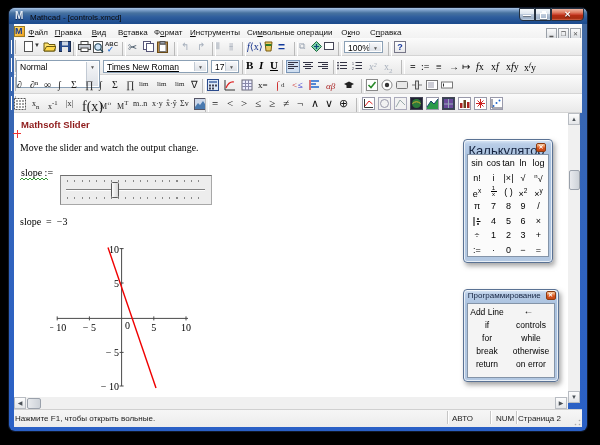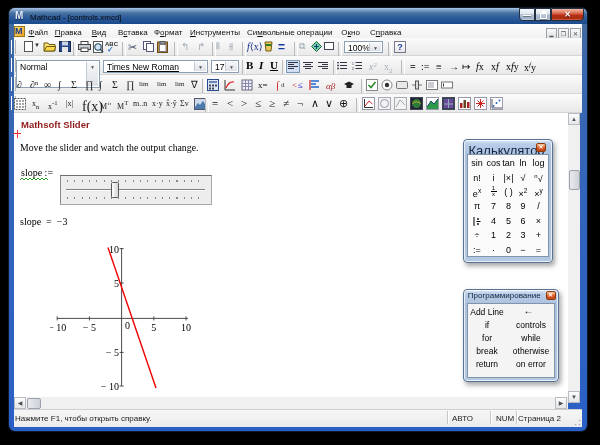--- a/index.html
+++ b/index.html
@@ -399,21 +399,21 @@
 </svg>
 <div class="a sb" style="left:568px;top:113px;width:12px;height:290px;"></div>
 <div class="a sbb" style="left:568px;top:113px;width:12px;height:12px;font-size:6px;line-height:11px;">▲</div>
 <div class="a sbb" style="left:568px;top:391px;width:12px;height:12px;font-size:6px;line-height:11px;">▼</div>
 <div class="a sbt" style="left:568.5px;top:170px;width:11px;height:20px;"></div>
 <div class="a sb" style="left:14px;top:397px;width:554px;height:12px;"></div>
 <div class="a sbb" style="left:14px;top:397px;width:12px;height:12px;font-size:6px;line-height:11px;">◀</div>
 <div class="a sbb" style="left:555px;top:397px;width:12px;height:12px;font-size:6px;line-height:11px;">▶</div>
 <div class="a sbt" style="left:26.5px;top:397.5px;width:14px;height:11px;"></div>
 <div class="a" id="status"></div>
-<span class="a" style="left:15px;top:414px;font-size:8px;color:#222;">Нажмите F1, чтобы открыть справку.</span>
+<span class="a" style="left:15px;top:414px;font-size:8px;color:#222;">Нажмите F1, чтобы открыть вольные.</span>
 <div class="a sdiv" style="left:447px;top:411px;"></div>
 <div class="a sdiv" style="left:490px;top:411px;"></div>
 <div class="a sdiv" style="left:516px;top:411px;"></div>
 <span class="a" style="left:452px;top:414px;font-size:8px;color:#222;">АВТО</span>
 <span class="a" style="left:496px;top:414px;font-size:8px;color:#222;">NUM</span>
 <span class="a" style="left:518px;top:414px;font-size:8px;color:#222;">Страница 2</span>
 <svg class="a" style="left:574px;top:419px;" width="7" height="7" viewBox="0 0 7 7">
 <circle cx="5.5" cy="1.5" r="0.8" fill="#aaa"></circle>
     <circle cx="5.5" cy="5.5" r="0.8" fill="#aaa"></circle>
     <circle cx="1.5" cy="5.5" r="0.8" fill="#aaa"></circle>

